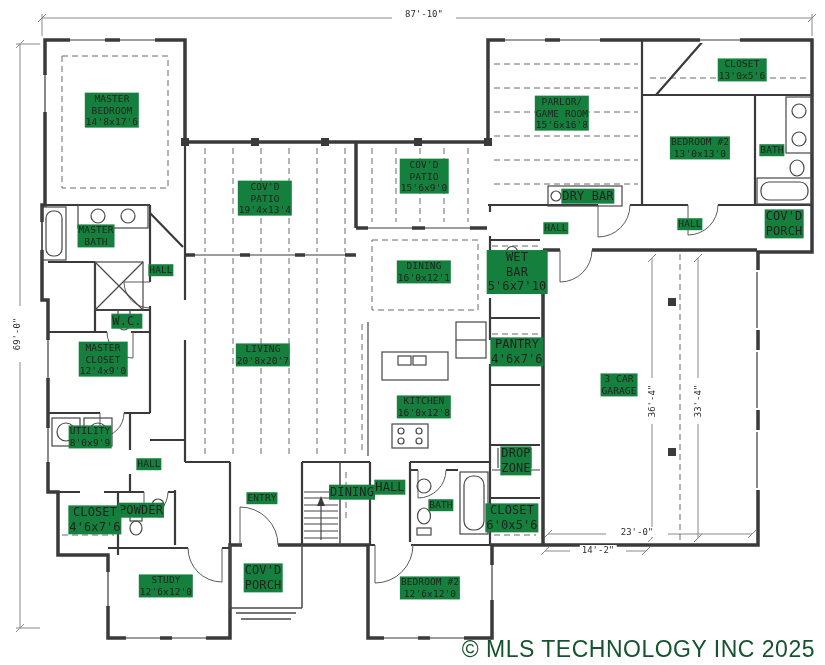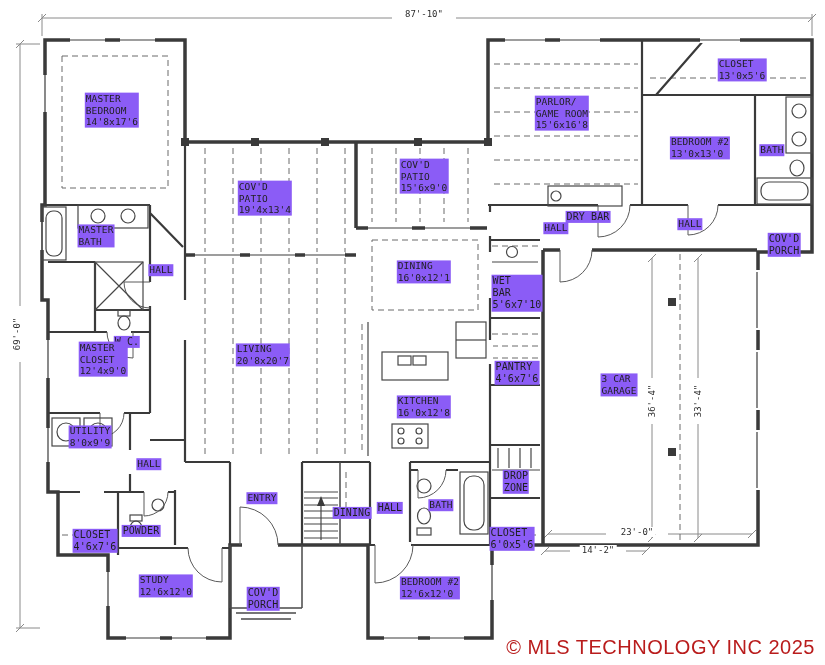--- a/index.html
+++ b/index.html
@@ -1,27 +1,27 @@
 <!DOCTYPE html>
 <html><head>
 <meta charset="utf-8">
 <style>
   html,body{margin:0;padding:0;}
   body{width:825px;height:665px;background:#fff;position:relative;overflow:hidden;
        font-family:"DejaVu Sans Mono",monospace;}
   .stage{position:absolute;inset:0;}
   svg{position:absolute;left:0;top:0;}
-  .lbl{position:absolute;transform:translate(-50%,-50%);white-space:pre-line;text-align:left;
-       font-size:9.5px;line-height:1.22;color:#1f1f1f;background:#8b5cf6;padding:0 1px;letter-spacing:.1px;}
-  .lbl.sm{font-size:10px;margin-top:21px;}
+  .lbl{position:absolute;transform:translate(-50%,-50%);white-space:pre-line;text-align:center;
+       font-size:9.5px;line-height:1.22;color:#1f1f1f;background:#15803d;padding:0 1px;letter-spacing:.1px;}
+  .lbl.sm{font-size:12px;}
   .dim{position:absolute;transform:translate(-50%,-50%);font-size:9px;color:#2c2c2c;
        background:#fff;padding:0 2px;white-space:nowrap;}
   .dim.vert{transform:translate(-50%,-50%) rotate(-90deg);}
   .copyright{position:absolute;right:10px;top:636px;font-family:"Liberation Sans",sans-serif;
-       font-size:20px;color:#b91c1c;letter-spacing:.5px;}
+       font-size:23px;color:#14532d;letter-spacing:.5px;}
 </style>
 </head>
 <body>
 
 <div class="stage">
 
 <svg width="825" height="665" viewBox="0 0 825 665">
 
   <g stroke="#8a8a8a" stroke-width="1" fill="none">
     <path d="M42 18 H392 M456 18 H812 M42 14 V36 M812 14 V36 M38 22 L46 14 M808 22 L816 14"></path>

